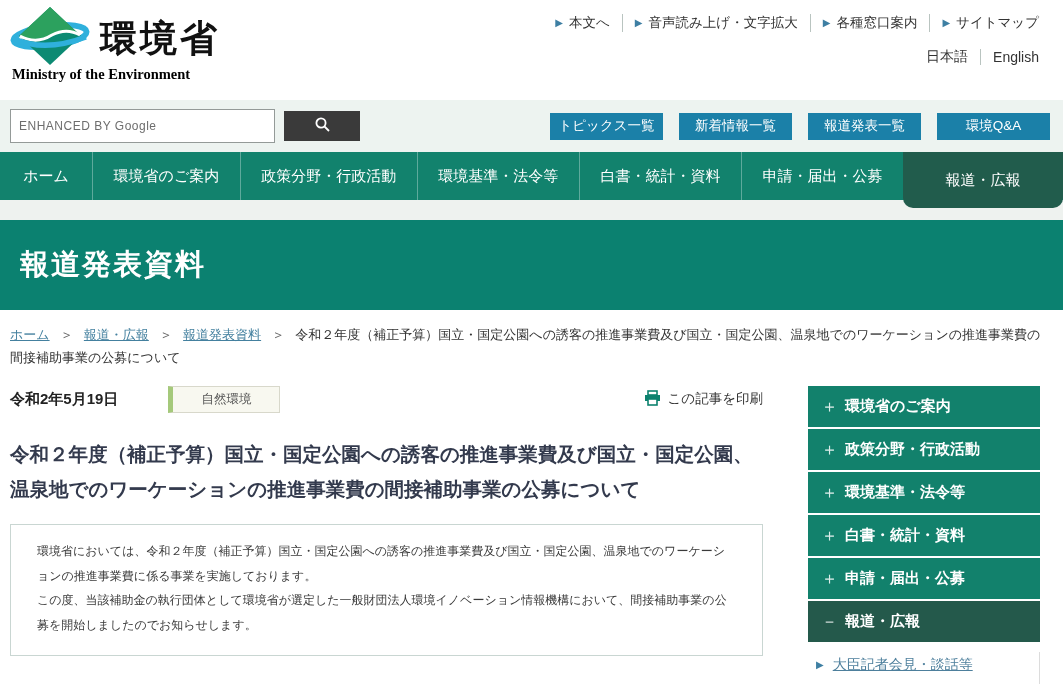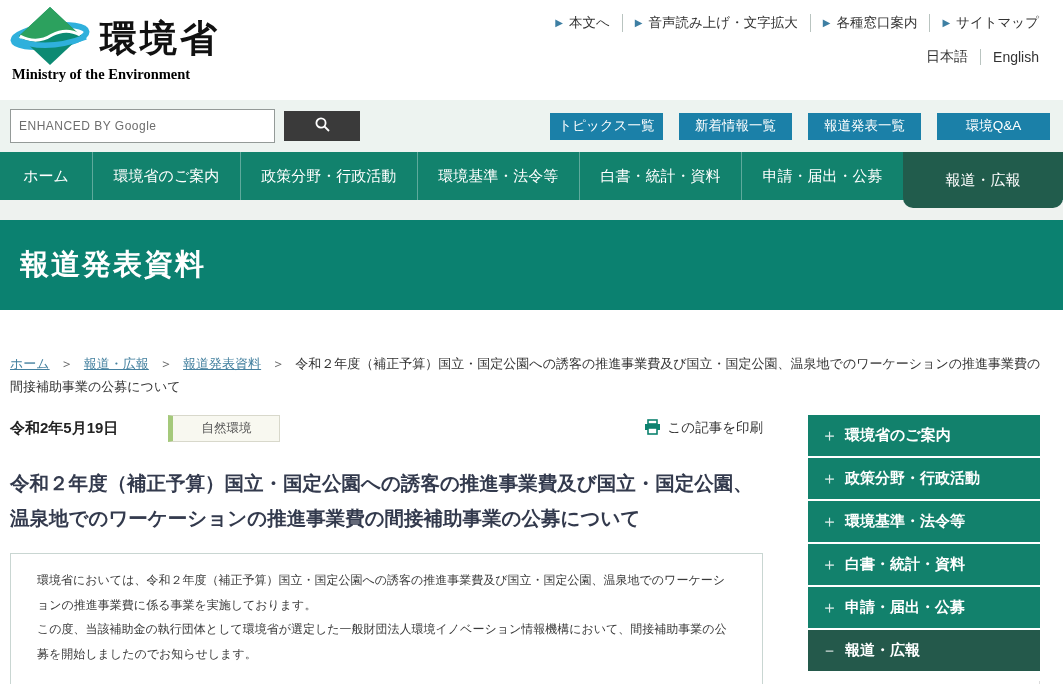--- a/index.html
+++ b/index.html
@@ -40,21 +40,21 @@
   .nav-item:first-child { border-left:none; flex:0 0 92px; }
   .nav-item.active { background:#215c4c; flex:0 0 160px; height:56px;
     border-radius:0 0 10px 10px; border-left:none; }
   .substrip { height:20px; background:#eef2ef; }
 
   
   .banner { height:90px; background:#0b8170; display:flex; align-items:center; }
   .banner-title { color:#fff; font-size:29px; font-weight:bold; margin-left:20px; letter-spacing:2px; }
 
   
-  .breadcrumb { padding:13px 20px 6px 10px; font-size:13px; line-height:1.8; color:#333;margin-top:29px; }
+  .breadcrumb { padding:13px 20px 6px 10px; font-size:13px; line-height:1.8; color:#333; }
   .bc-link { color:#44809f; text-decoration:underline; cursor:pointer; }
   .bc-sep { color:#666; margin:0 7px; }
 
   
   .content { display:flex; align-items:flex-start; padding:10px 23px 0 10px; }
   .main-col { width:753px; }
   .side-col { width:232px; margin-left:auto; }
 
   .date-row { display:flex; align-items:center;text-align:center; }
   .date { font-size:15px; font-weight:bold; color:#222; }

